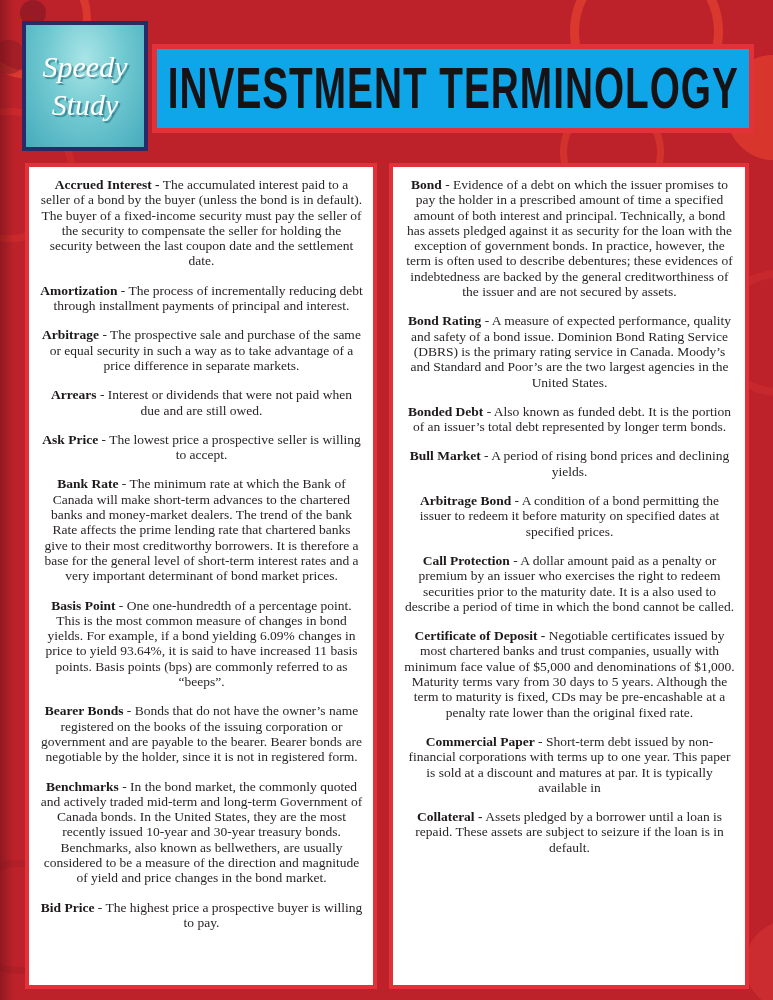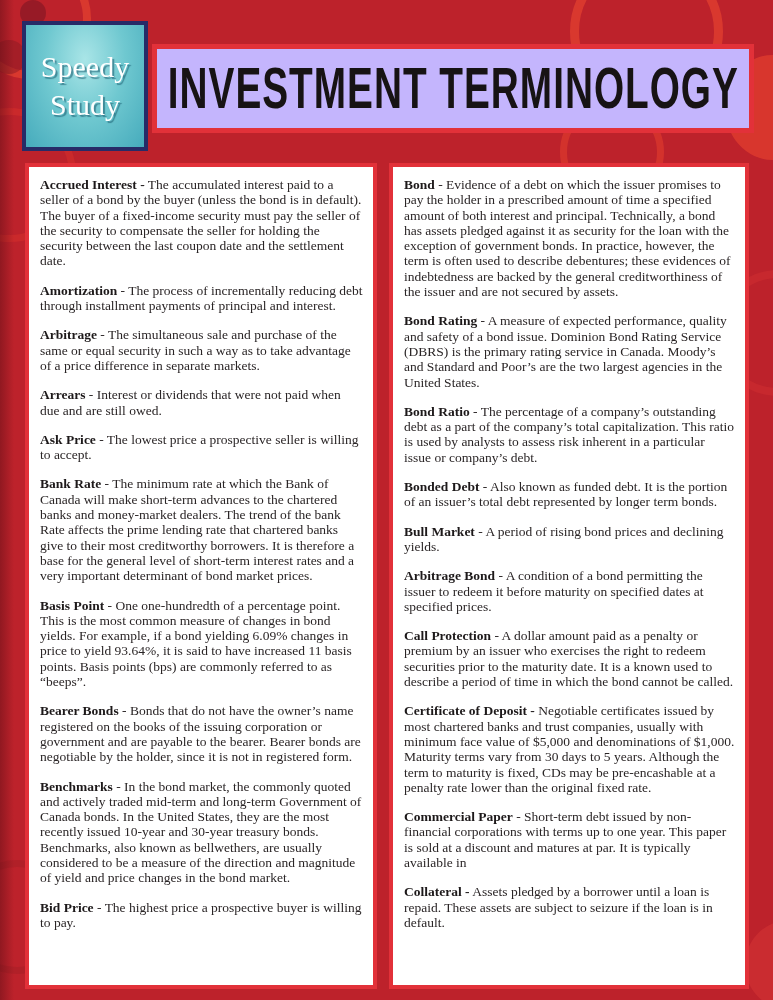--- a/index.html
+++ b/index.html
@@ -20,47 +20,47 @@
     background:linear-gradient(90deg, rgba(90,12,20,.45), rgba(90,12,20,0));
   }
   
   .logo {
     position:absolute; left:22px; top:21px; width:118px; height:122px;
     border:4px solid #272b67; z-index:2;
     background:radial-gradient(ellipse at 50% 28%, #a9e5e7 0%, #6fc8d0 48%, #46abbc 100%);
     text-align:center; display:flex; flex-direction:column; justify-content:center;
   }
   .logo-line {
-    font-family:"Liberation Serif", serif; 
+    font-family:"Liberation Serif", serif; font-style:italic;
     font-size:30px; line-height:38px; color:#ffffff;
     text-shadow:2px 2px 1px rgba(23,90,110,.6);
   }
   
   .banner {
     position:absolute; left:152px; top:44px; width:602px; height:89px;
-    background:#c4b5fd; border:5px solid #e23139; box-sizing:border-box; z-index:2;
+    background:#0ea5e9; border:5px solid #e23139; box-sizing:border-box; z-index:2;
     display:flex; align-items:center; justify-content:center; overflow:hidden;
   }
   .title {
     font-family:"Liberation Sans", sans-serif; font-weight:700;
     font-size:40px; letter-spacing:1px; color:#171314;
     white-space:nowrap; display:inline-block;
     transform:scale(0.97, 1.45);
   }
   
   .panel {
     position:absolute; top:163px; height:826px;
     background:#ffffff; border:4px solid #e23139; box-sizing:border-box;
     padding:10px 10px 8px 11px; z-index:2;
     color:#2a2526; font-size:13.5px; line-height:15.3px;
     overflow:hidden;
   }
   .panel-left  { left:25px;  width:352px; }
   .panel-right { left:389px; width:360px; }
-  .entry { margin:0 0 14px 0; }
+  .entry { margin:0 0 14px 0;text-align:center; }
   .entry b { font-weight:700; color:#1d191a; }
 </style>
 </head>
 <body>
 
 <div class="page">
 
   <div class="ring" style="left:-30px; top:-42px; width:105px; height:105px; border-width:8px;"></div>
   <div class="blob" style="left:20px; top:0; width:26px; height:26px; background:rgba(120,20,34,.55);"></div>
   <div class="blob" style="left:-8px; top:40px; width:34px; height:34px; background:rgba(140,25,35,.5);"></div>
@@ -78,35 +78,34 @@
     <div class="logo-line">Study</div>
   </div>
 
   <div class="banner">
     <span class="title">INVESTMENT TERMINOLOGY</span>
   </div>
 
   <section class="panel panel-left">
       <p class="entry"><b>Accrued Interest -</b> <span>The accumulated interest paid to a seller of a bond by the buyer (unless the bond is in default). The buyer of a fixed-income security must pay the seller of the security to compensate the seller for holding the security between the last coupon date and the settlement date.</span></p>
       <p class="entry"><b>Amortization</b> <span>- The process of incrementally reducing debt through installment payments of principal and interest.</span></p>
-      <p class="entry"><b>Arbitrage</b> <span>- The simultaneous sale and purchase of the same or equal security in such a way as to take advantage of a price difference in separate markets.</span></p>
+      <p class="entry"><b>Arbitrage</b> <span>- The prospective sale and purchase of the same or equal security in such a way as to take advantage of a price difference in separate markets.</span></p>
       <p class="entry"><b>Arrears</b> <span>- Interest or dividends that were not paid when due and are still owed.</span></p>
       <p class="entry"><b>Ask Price</b> <span>- The lowest price a prospective seller is willing to accept.</span></p>
       <p class="entry"><b>Bank Rate</b> <span>- The minimum rate at which the Bank of Canada will make short-term advances to the chartered banks and money-market dealers. The trend of the bank Rate affects the prime lending rate that chartered banks give to their most creditworthy borrowers. It is therefore a base for the general level of short-term interest rates and a very important determinant of bond market prices.</span></p>
       <p class="entry"><b>Basis Point</b> <span>- One one-hundredth of a percentage point. This is the most common measure of changes in bond yields. For example, if a bond yielding 6.09% changes in price to yield 93.64%, it is said to have increased 11 basis points. Basis points (bps) are commonly referred to as “beeps”.</span></p>
       <p class="entry"><b>Bearer Bonds</b> <span>- Bonds that do not have the owner’s name registered on the books of the issuing corporation or government and are payable to the bearer. Bearer bonds are negotiable by the holder, since it is not in registered form.</span></p>
       <p class="entry"><b>Benchmarks</b> <span>- In the bond market, the commonly quoted and actively traded mid-term and long-term Government of Canada bonds. In the United States, they are the most recently issued 10-year and 30-year treasury bonds. Benchmarks, also known as bellwethers, are usually considered to be a measure of the direction and magnitude of yield and price changes in the bond market.</span></p>
       <p class="entry"><b>Bid Price</b> <span>- The highest price a prospective buyer is willing to pay.</span></p>
     </section>
   <section class="panel panel-right">
       <p class="entry"><b>Bond</b> <span>- Evidence of a debt on which the issuer promises to pay the holder in a prescribed amount of time a specified amount of both interest and principal. Technically, a bond has assets pledged against it as security for the loan with the exception of government bonds. In practice, however, the term is often used to describe debentures; these evidences of indebtedness are backed by the general creditworthiness of the issuer and are not secured by assets.</span></p>
       <p class="entry"><b>Bond Rating</b> <span>- A measure of expected performance, quality and safety of a bond issue. Dominion Bond Rating Service (DBRS) is the primary rating service in Canada. Moody’s and Standard and Poor’s are the two largest agencies in the United States.</span></p>
-      <p class="entry"><b>Bond Ratio</b> <span>- The percentage of a company’s outstanding debt as a part of the company’s total capitalization. This ratio is used by analysts to assess risk inherent in a particular issue or company’s debt.</span></p>
       <p class="entry"><b>Bonded Debt</b> <span>- Also known as funded debt. It is the portion of an issuer’s total debt represented by longer term bonds.</span></p>
       <p class="entry"><b>Bull Market</b> <span>- A period of rising bond prices and declining yields.</span></p>
       <p class="entry"><b>Arbitrage Bond</b> <span>- A condition of a bond permitting the issuer to redeem it before maturity on specified dates at specified prices.</span></p>
-      <p class="entry"><b>Call Protection</b> <span>- A dollar amount paid as a penalty or premium by an issuer who exercises the right to redeem securities prior to the maturity date. It is a known used to describe a period of time in which the bond cannot be called.</span></p>
+      <p class="entry"><b>Call Protection</b> <span>- A dollar amount paid as a penalty or premium by an issuer who exercises the right to redeem securities prior to the maturity date. It is a also used to describe a period of time in which the bond cannot be called.</span></p>
       <p class="entry"><b>Certificate of Deposit -</b> <span>Negotiable certificates issued by most chartered banks and trust companies, usually with minimum face value of $5,000 and denominations of $1,000. Maturity terms vary from 30 days to 5 years. Although the term to maturity is fixed, CDs may be pre-encashable at a penalty rate lower than the original fixed rate.</span></p>
       <p class="entry"><b>Commercial Paper</b> <span>- Short-term debt issued by non-financial corporations with terms up to one year. This paper is sold at a discount and matures at par. It is typically available in</span></p>
       <p class="entry"><b>Collateral -</b> <span>Assets pledged by a borrower until a loan is repaid. These assets are subject to seizure if the loan is in default.</span></p>
     </section>
 
 </div>
 
 </body></html>

